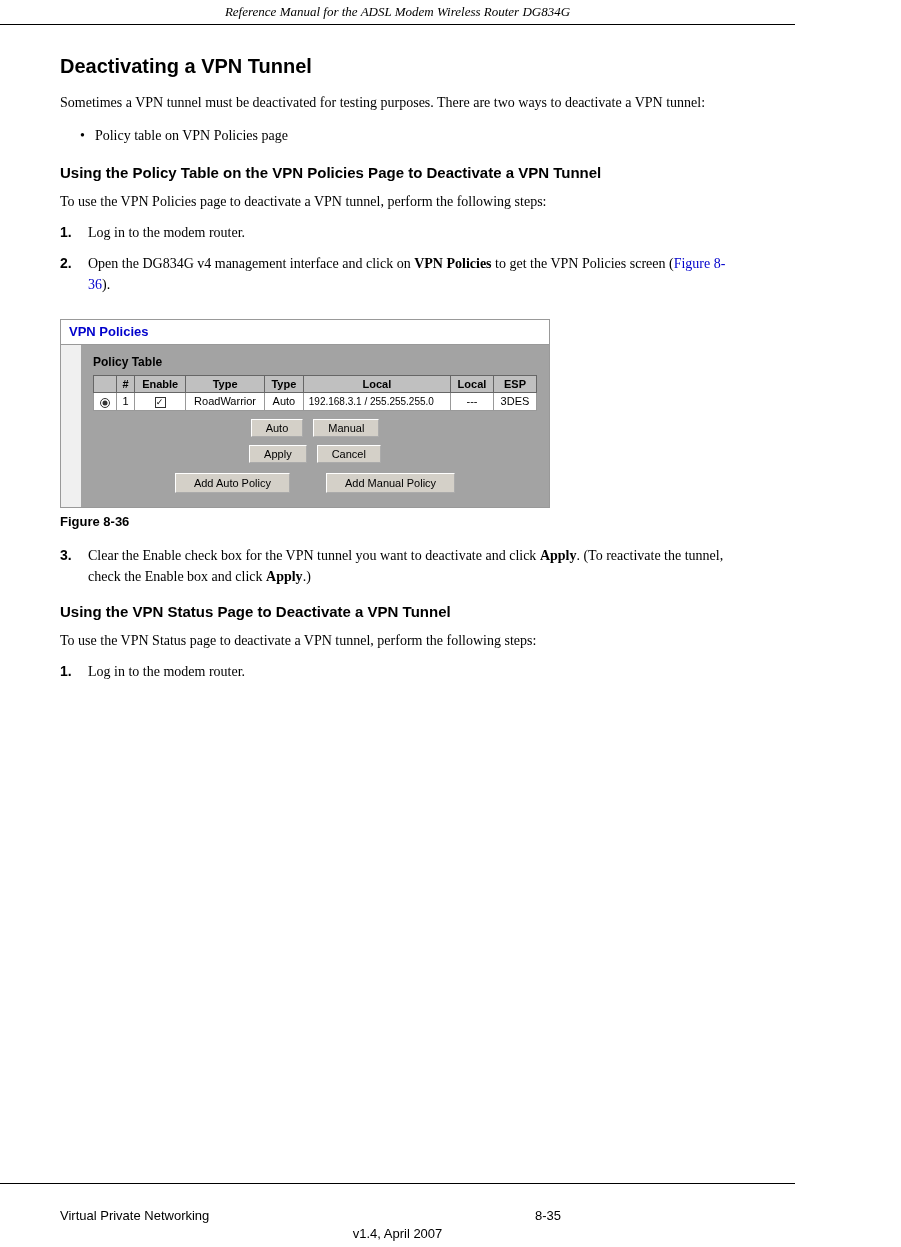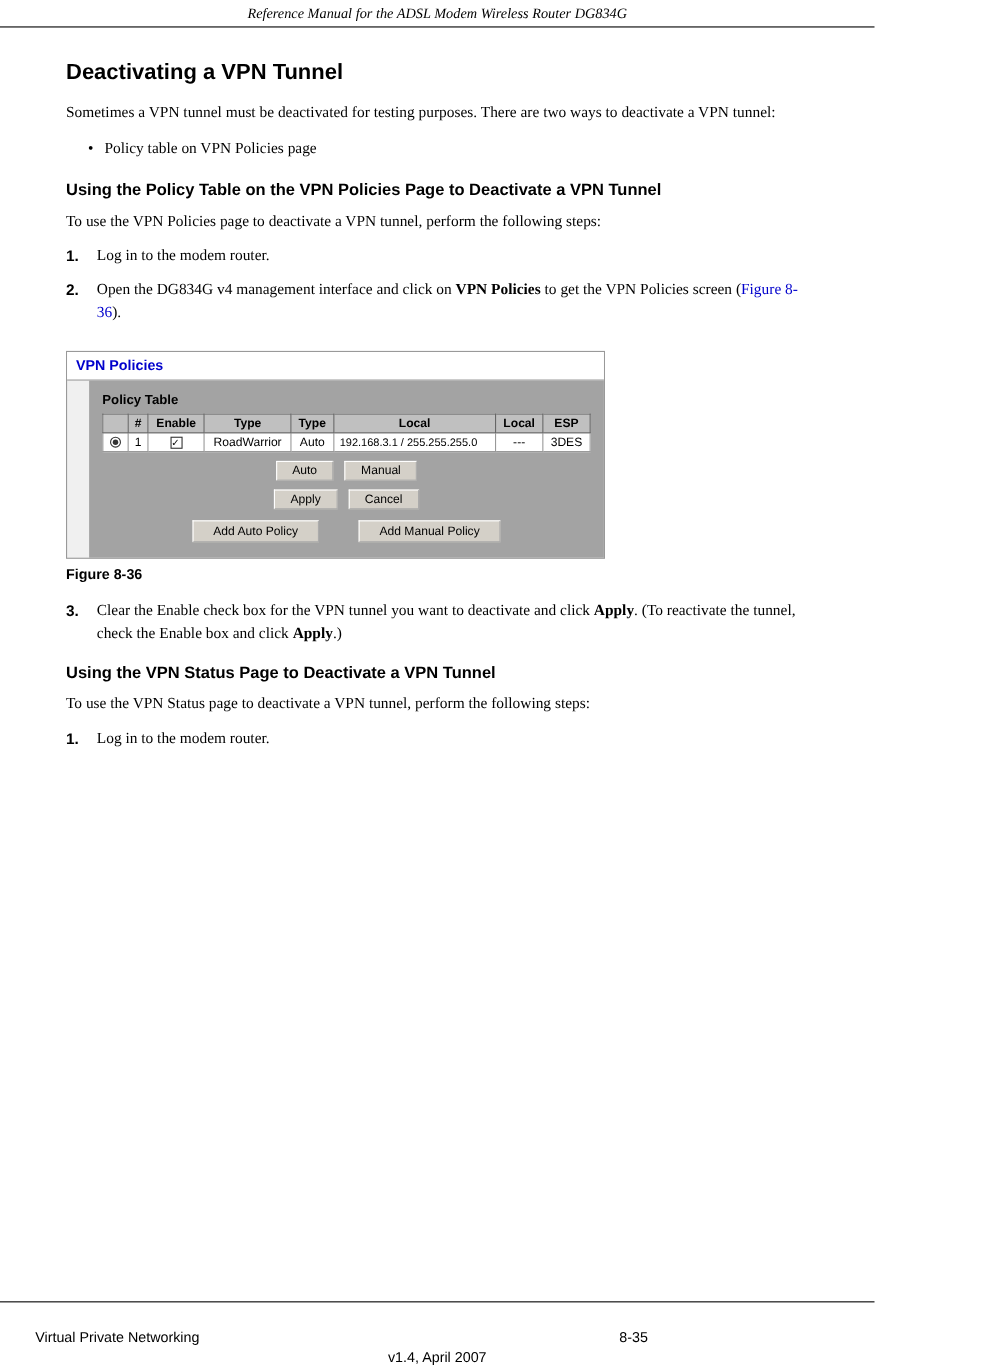--- a/index.html
+++ b/index.html
@@ -247,21 +247,21 @@
       font-weight: bold;
       margin-top: 6px;
       margin-bottom: 10px;
     }
 
     .bottom-footer {
       border-top: 1.5px solid #000;
       display: flex;
       justify-content: space-between;
       align-items: center;
-      padding: 6px 32px;
+      padding: 6px 60px;
       font-family: Arial, sans-serif;
       font-size: 13px;
     }
 
     .footer-center {
       text-align: center;
       flex: 1;
       margin-top: 36px;
     }
 

